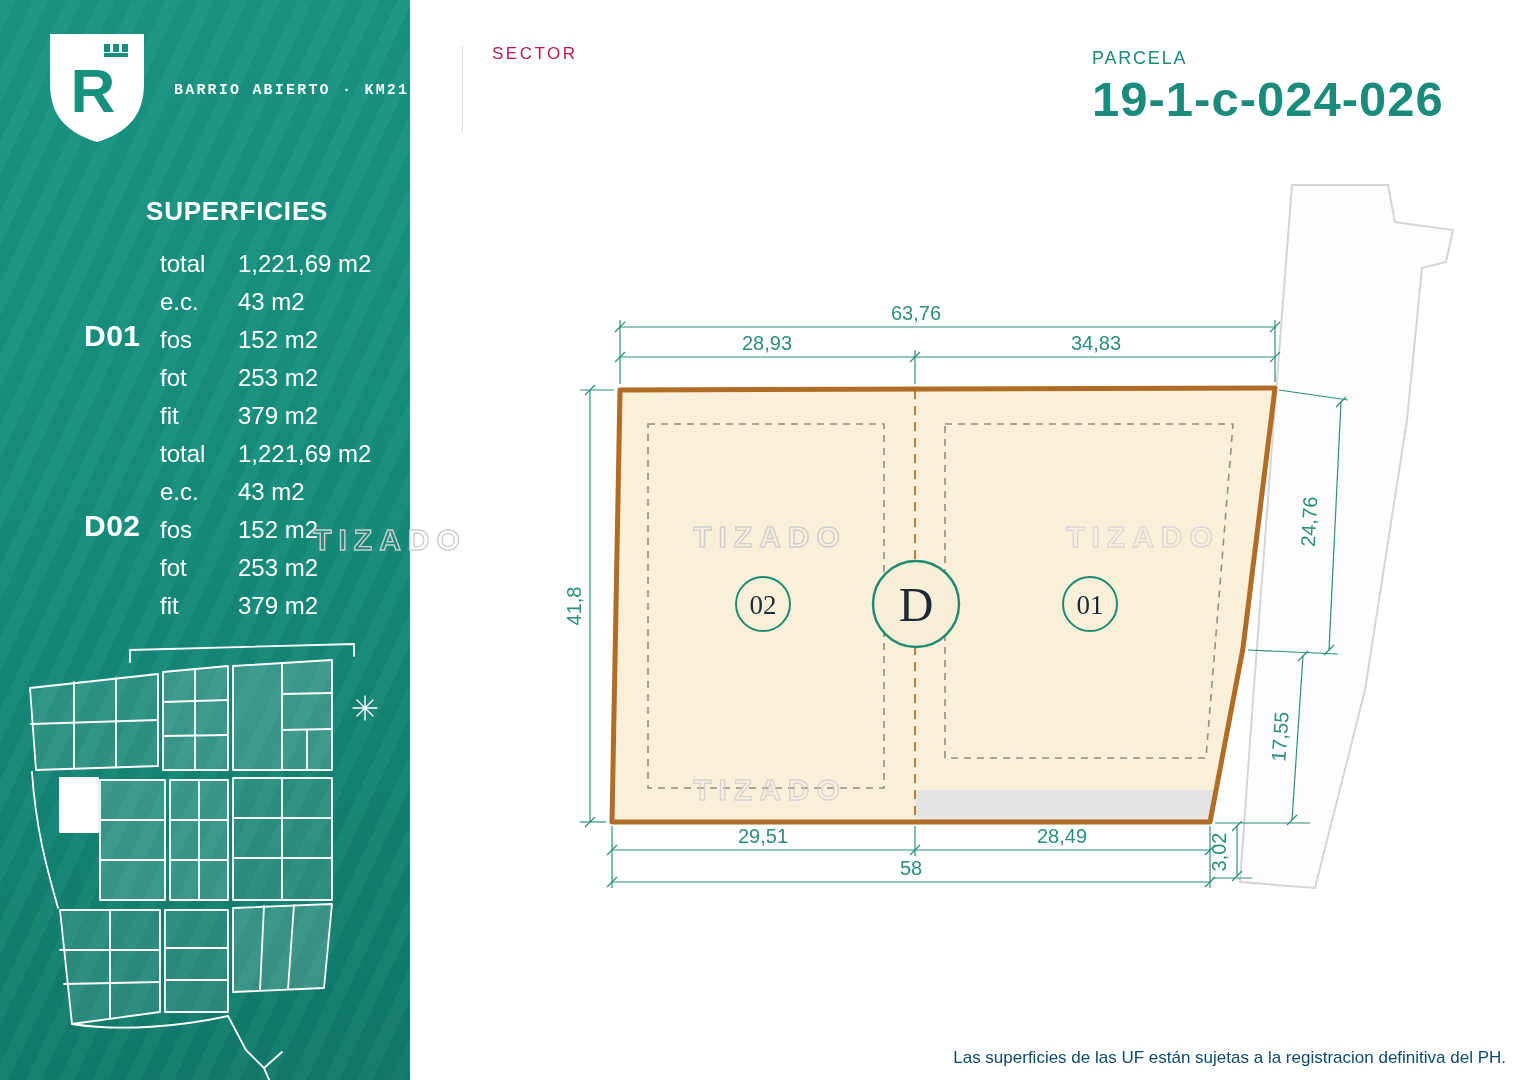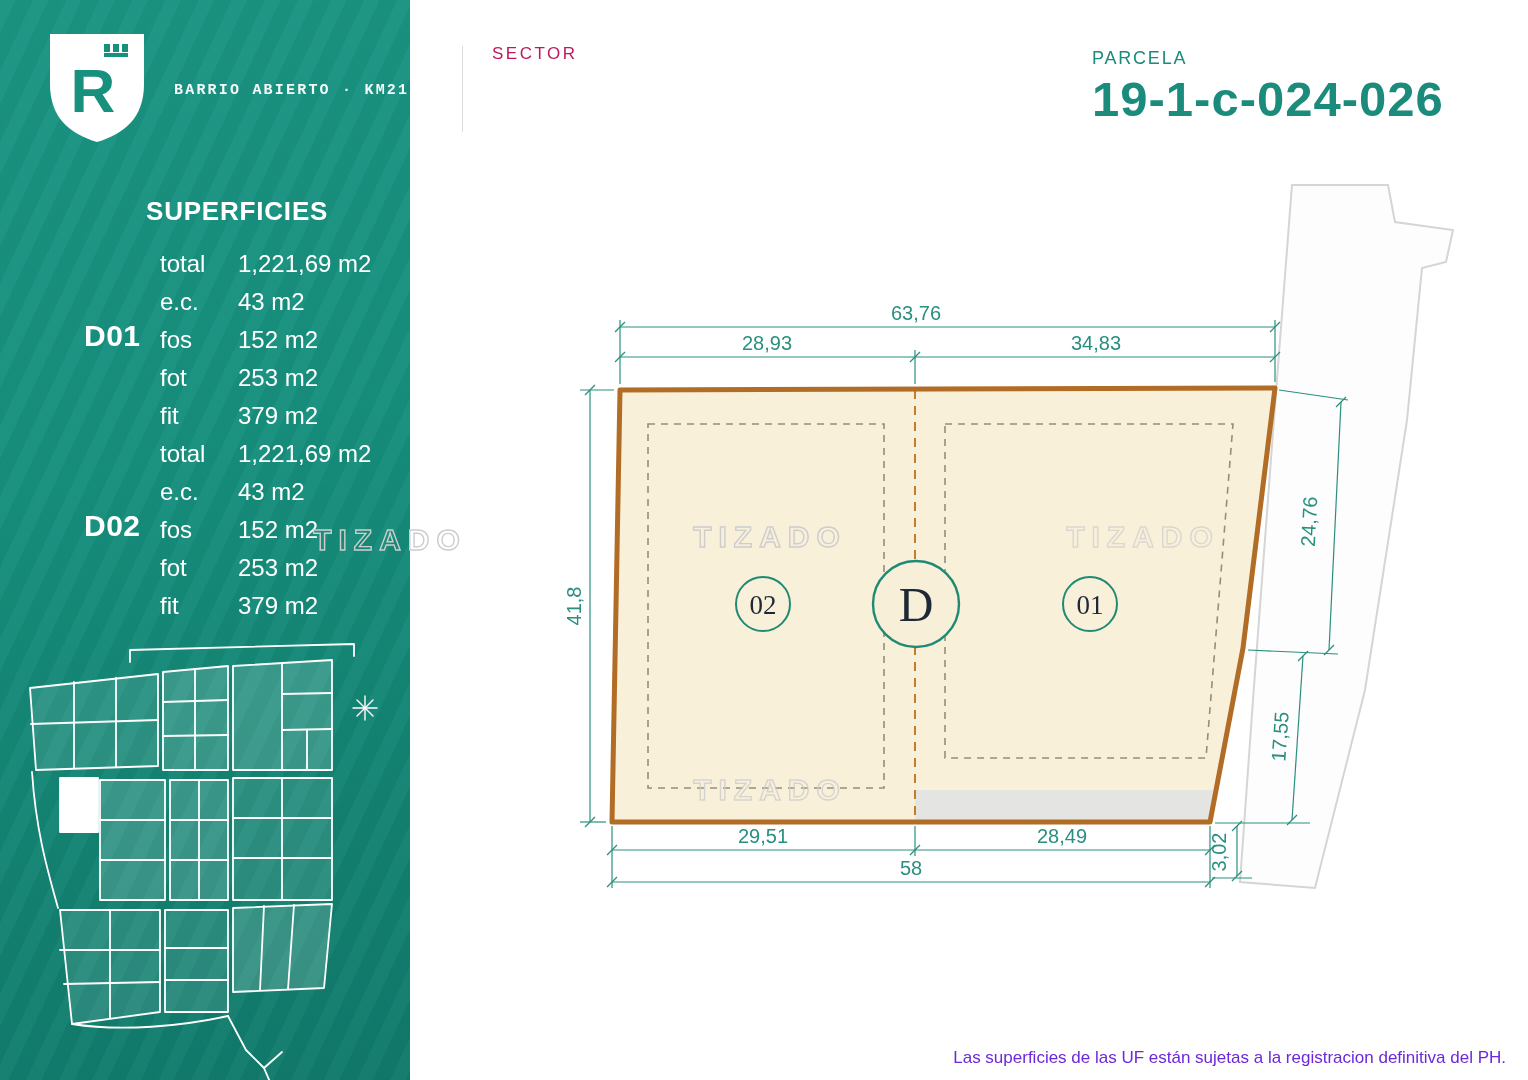--- a/index.html
+++ b/index.html
@@ -42,21 +42,21 @@
   .sector-value { font-size:47px; color:#3c3c3c; font-weight:500; margin-top:4px; letter-spacing:0.5px; }
   .parcela-block { position:absolute; left:1092px; top:48px; z-index:3; }
   .parcela-label { font-size:18px; color:#1b8b7b; letter-spacing:1.8px; font-weight:500; }
   .parcela-value { font-size:49px; color:#1b8b7b; font-weight:bold; margin-top:2px; letter-spacing:1px; }
   
   .plan-svg { position:absolute; left:410px; top:0; width:1118px; height:1080px; z-index:1; }
   .map-svg { position:absolute; left:12px; top:632px; width:392px; height:448px; z-index:2; }
   .wm-cross-svg { position:absolute; left:302px; top:516px; width:176px; height:48px; z-index:2; }
   
   .footer-note {
-    position:absolute; right:22px; bottom:12px; font-size:17px; color:#6d28d9; z-index:3;
+    position:absolute; right:22px; bottom:12px; font-size:17px; color:#0c4a6e; z-index:3;
   }
   .dim-label { fill:#2a8f7f; font-size:20px; font-family:"Liberation Sans", sans-serif; }
   .circle-label { fill:#1d2a36; font-family:"Liberation Serif", serif; }
   .wm-text { fill:none; stroke:#cdcdcd; stroke-width:1.4; font-weight:bold; letter-spacing:7px; font-size:30px; font-family:"Liberation Sans", sans-serif; }
 </style>
 </head>
 <body>
 
 <div class="sidebar">
 

